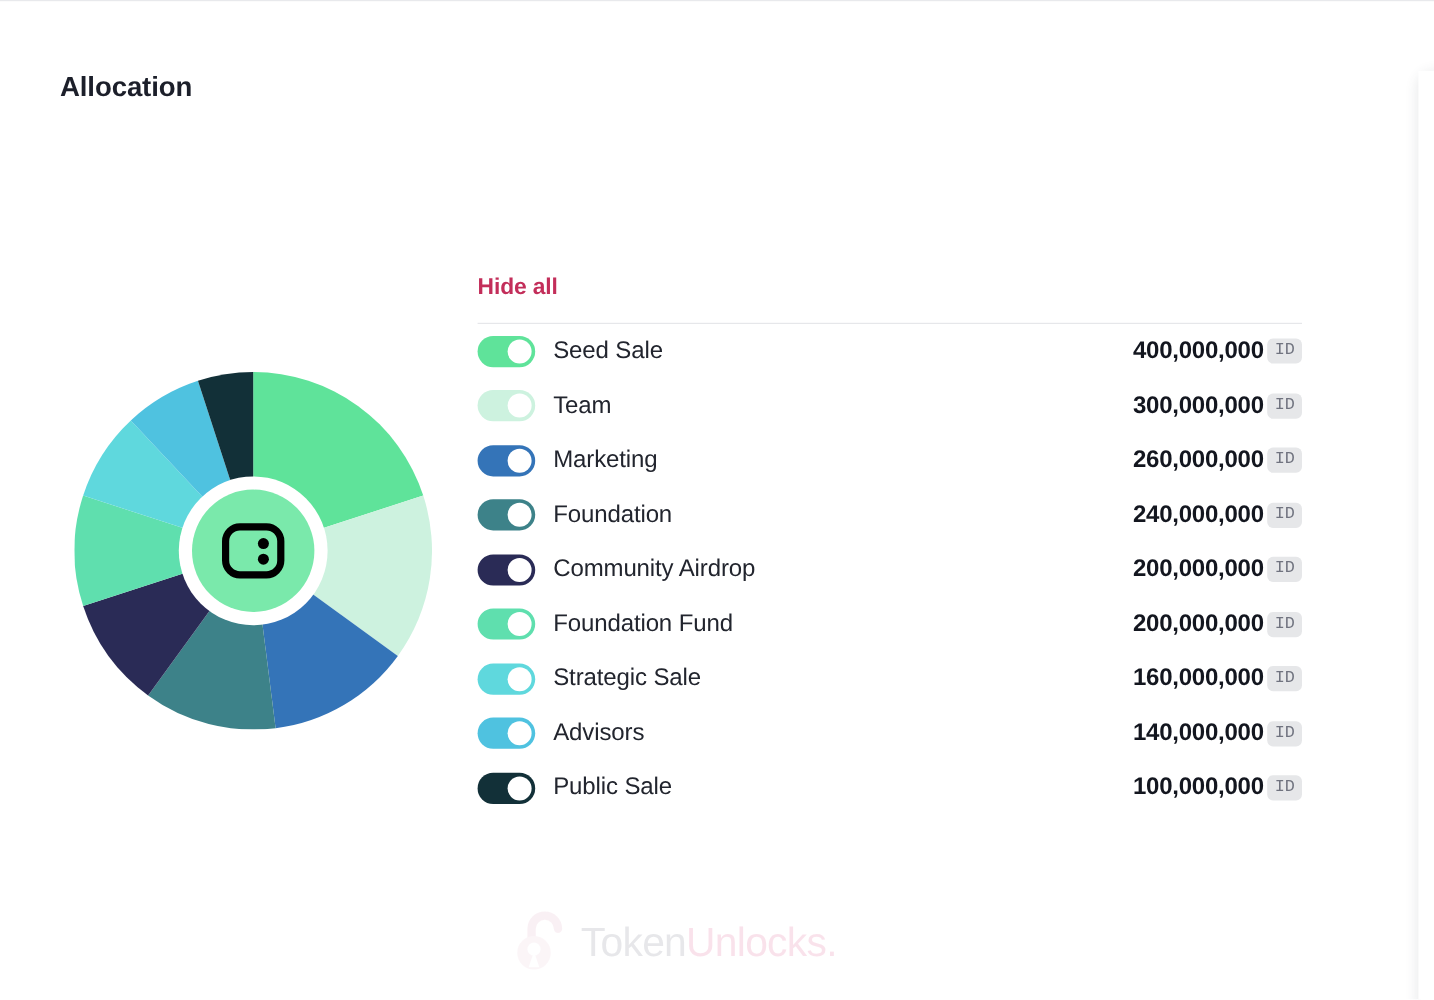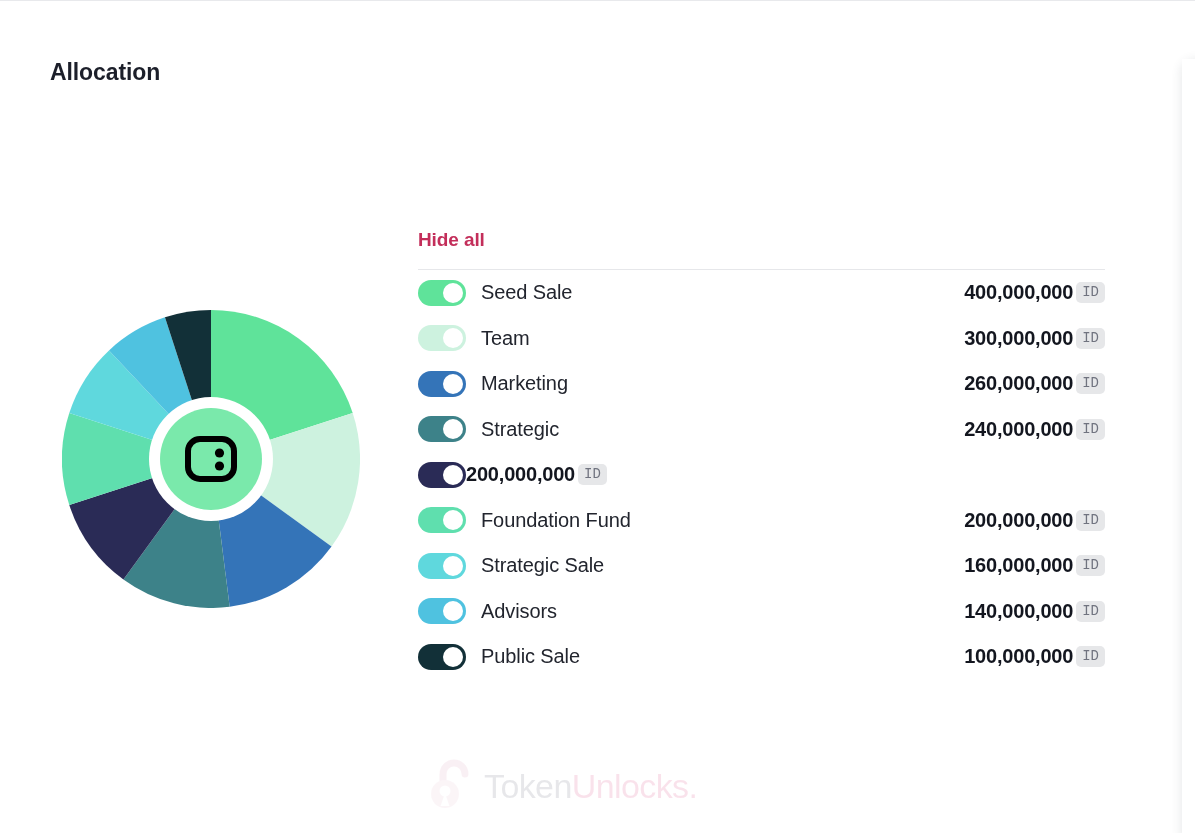--- a/index.html
+++ b/index.html
@@ -79,21 +79,21 @@
     box-shadow: 0 0 0 11px #ffffff;
     display: flex;
     align-items: center;
     justify-content: center;
   }
   #donut-center-logo svg { display:block; }
 
   
   #legend {
     position: absolute;
-    left: 418px;
+    left: 398px;
     top: 228px;
     width: 687px;
   }
   #hide-all-button {
     font-size: 19px;
     font-weight: 700;
     color: #c32e5a;
     cursor: pointer;
     display: inline-block;
     letter-spacing: -0.1px;
@@ -235,28 +235,29 @@
             <div class="knob"></div>
           </div>
           <div class="legend-label">Marketing</div>
           <div class="legend-value">260,000,000</div>
           <div class="id-badge">ID</div>
         </div>
         <div class="legend-row">
           <div class="toggle" style="background: rgb(61, 130, 137);">
             <div class="knob"></div>
           </div>
-          <div class="legend-label">Strategic</div>
+          <div class="legend-label">Foundation</div>
           <div class="legend-value">240,000,000</div>
           <div class="id-badge">ID</div>
         </div>
         <div class="legend-row">
           <div class="toggle" style="background: rgb(42, 43, 86);">
             <div class="knob"></div>
           </div>
+          <div class="legend-label">Community Airdrop</div>
           <div class="legend-value">200,000,000</div>
           <div class="id-badge">ID</div>
         </div>
         <div class="legend-row">
           <div class="toggle" style="background: rgb(95, 223, 174);">
             <div class="knob"></div>
           </div>
           <div class="legend-label">Foundation Fund</div>
           <div class="legend-value">200,000,000</div>
           <div class="id-badge">ID</div>

